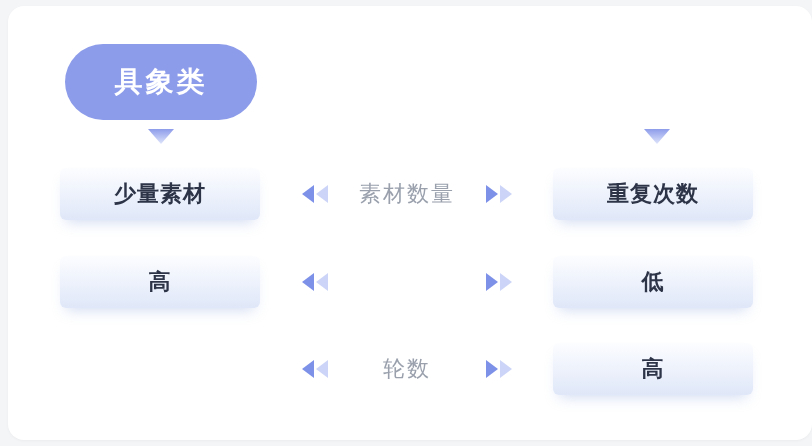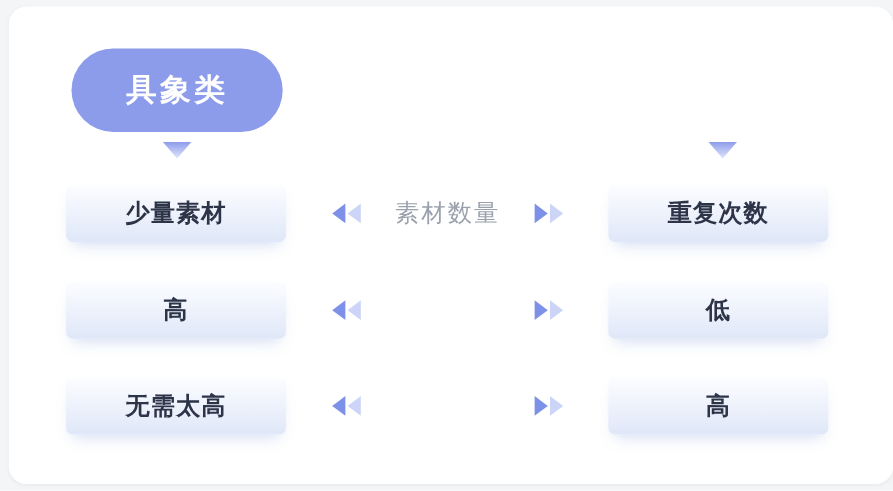--- a/index.html
+++ b/index.html
@@ -97,28 +97,26 @@
     </svg>
     <svg class="chev" viewBox="0 0 28 20">
       <polygon points="1,1 13,10 1,19" fill="#7e91e8"></polygon>
       <polygon points="15,1 27,10 15,19" fill="#ccd5f7"></polygon>
     </svg>
   </div>
   <div class="vbox col-right row-1">
     <span>低</span>
   </div>
 
-  <div class="vbox col-left row-2">
-    <span>无需太高</span>
-  </div>
   <div class="mid row-2">
     <svg class="chev" viewBox="0 0 28 20">
       <polygon points="13,1 1,10 13,19" fill="#7e91e8"></polygon>
       <polygon points="27,1 15,10 27,19" fill="#ccd5f7"></polygon>
     </svg>
+    <span class="mid-label">轮数</span>
     <svg class="chev" viewBox="0 0 28 20">
       <polygon points="1,1 13,10 1,19" fill="#7e91e8"></polygon>
       <polygon points="15,1 27,10 15,19" fill="#ccd5f7"></polygon>
     </svg>
   </div>
   <div class="vbox col-right row-2">
     <span>高</span>
   </div>
 </div>
 

